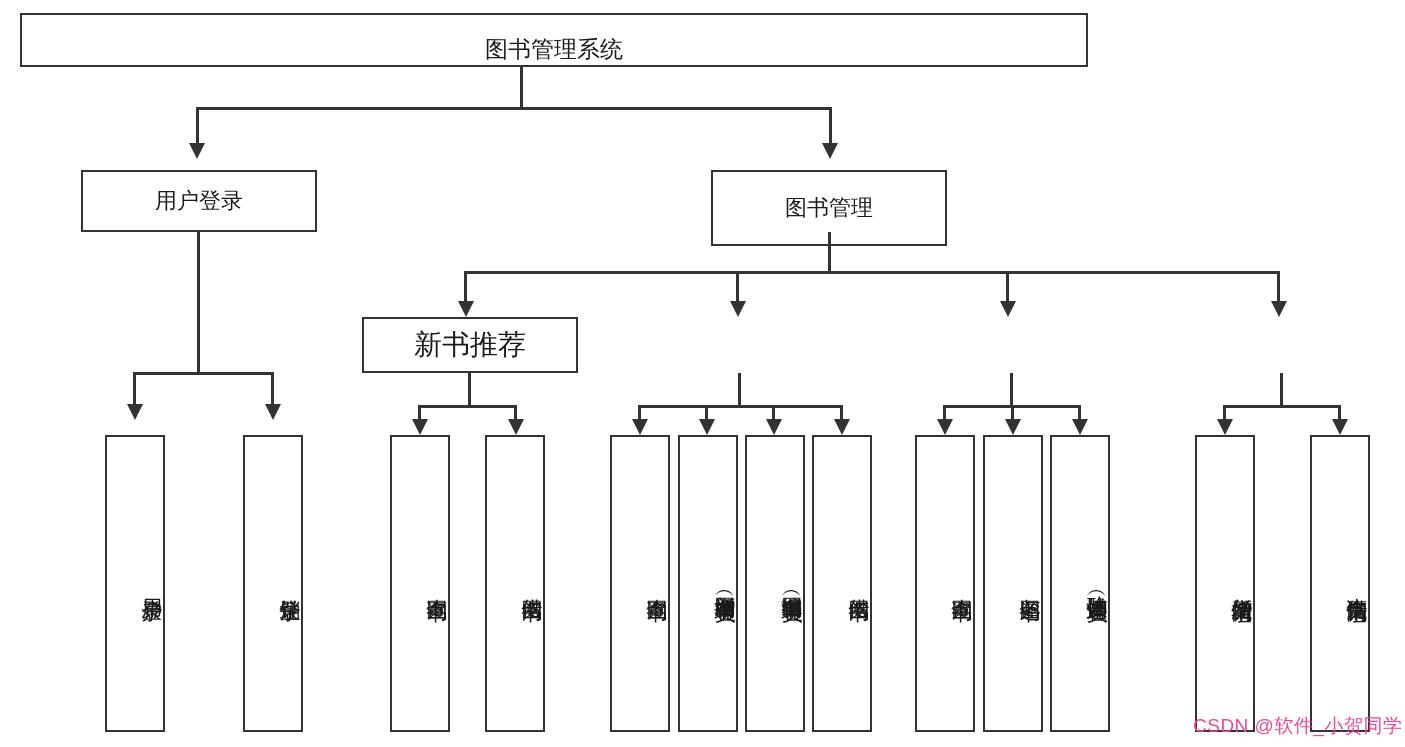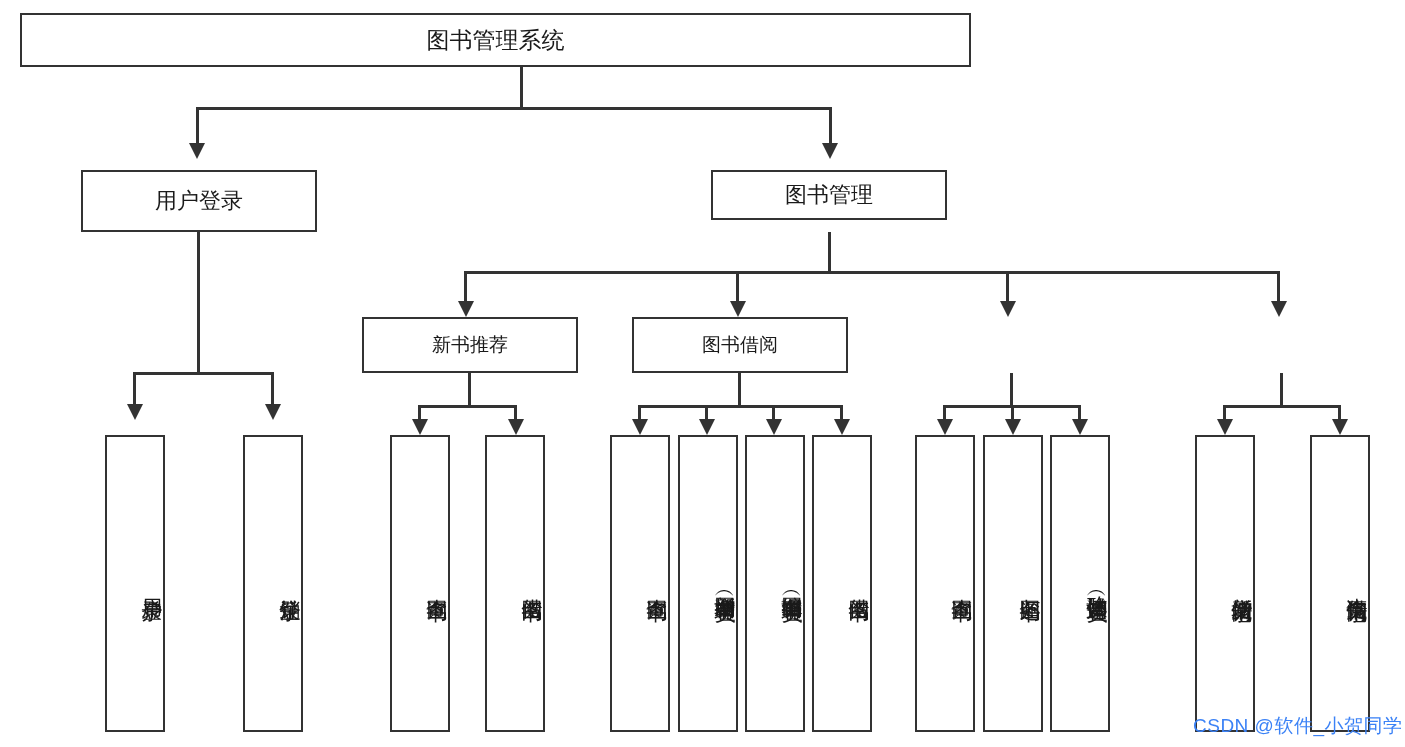--- a/index.html
+++ b/index.html
@@ -27,21 +27,21 @@
     justify-content: center;
     color: #1a1a1a;
   }
   .node.root {
     font-size: 23px;
   }
   .node.lvl2 {
     font-size: 22px;
   }
   .node.lvl3 {
-    font-size: 19px;
+    font-size: 28px;
   }
   .node.leaf {
     font-size: 21px;
     writing-mode: vertical-rl;
     text-orientation: upright;
     line-height: 1.08;
     letter-spacing: 1px;
     padding-top: 6px;
     padding-bottom: 6px;
     align-items: flex-start;
@@ -60,48 +60,48 @@
   .arrow {
     position: absolute;
     width: 0;
     height: 0;
     border-left: 8px solid transparent;
     border-right: 8px solid transparent;
     border-top: 16px solid #333333;
   }
   .watermark {
     position: absolute;
-    color: #3b82f6;
+    color: #ec4899;
     font-size: 19px;
     white-space: nowrap;
     letter-spacing: 0.5px;
   }
 </style>
 </head>
 <body>
 
 <div id="canvas">
 
-  <div class="node root" style="left:20px; top:13px; width:951px; height:54px;">
+  <div class="node root" style="left:20px; top:13px; width:1068px; height:54px;align-items:flex-end;">
     <span class="label">图书管理系统</span>
   </div>
 
   <div class="edge v" style="left:520px; top:67px; height:40px;"></div>
 
   <div class="edge h" style="left:196px; top:107px; width:636px;"></div>
 
   <div class="edge v" style="left:196px; top:107px; height:38px;"></div>
   <div class="arrow" style="left:189px; top:143px;"></div>
   <div class="edge v" style="left:829px; top:107px; height:38px;"></div>
   <div class="arrow" style="left:822px; top:143px;"></div>
 
   <div class="node lvl2" style="left:81px; top:170px; width:236px; height:62px;">
     <span class="label">用户登录</span>
   </div>
-  <div class="node lvl2" style="left:711px; top:170px; width:236px; height:50px;">
+  <div class="node lvl2" style="left:711px; top:170px; width:236px; height:76px;">
     <span class="label">图书管理</span>
   </div>
 
   <div class="edge v" style="left:197px; top:232px; height:140px;"></div>
   <div class="edge h" style="left:133px; top:372px; width:141px;"></div>
   <div class="edge v" style="left:133px; top:372px; height:34px;"></div>
   <div class="arrow" style="left:127px; top:404px;"></div>
   <div class="edge v" style="left:271px; top:372px; height:34px;"></div>
   <div class="arrow" style="left:265px; top:404px;"></div>
 
@@ -112,23 +112,20 @@
   <div class="edge v" style="left:736px; top:271px; height:32px;"></div>
   <div class="arrow" style="left:730px; top:301px;"></div>
   <div class="edge v" style="left:1006px; top:271px; height:32px;"></div>
   <div class="arrow" style="left:1000px; top:301px;"></div>
   <div class="edge v" style="left:1277px; top:271px; height:32px;"></div>
   <div class="arrow" style="left:1271px; top:301px;"></div>
 
   <div class="node lvl3" style="left:362px; top:317px; width:216px; height:56px;">
     <span class="label">新书推荐</span>
   </div>
-  <div class="node lvl3" style="left:632px; top:317px; width:216px; height:56px;">
-    <span class="label">图书借阅</span>
-  </div>
 
   <div class="edge v" style="left:468px; top:373px; height:32px;"></div>
   <div class="edge h" style="left:418px; top:405px; width:99px;"></div>
   <div class="edge v" style="left:418px; top:405px; height:16px;"></div>
   <div class="arrow" style="left:412px; top:419px;"></div>
   <div class="edge v" style="left:514px; top:405px; height:16px;"></div>
   <div class="arrow" style="left:508px; top:419px;"></div>
 
   <div class="edge v" style="left:738px; top:373px; height:32px;"></div>
   <div class="edge h" style="left:638px; top:405px; width:205px;"></div>

